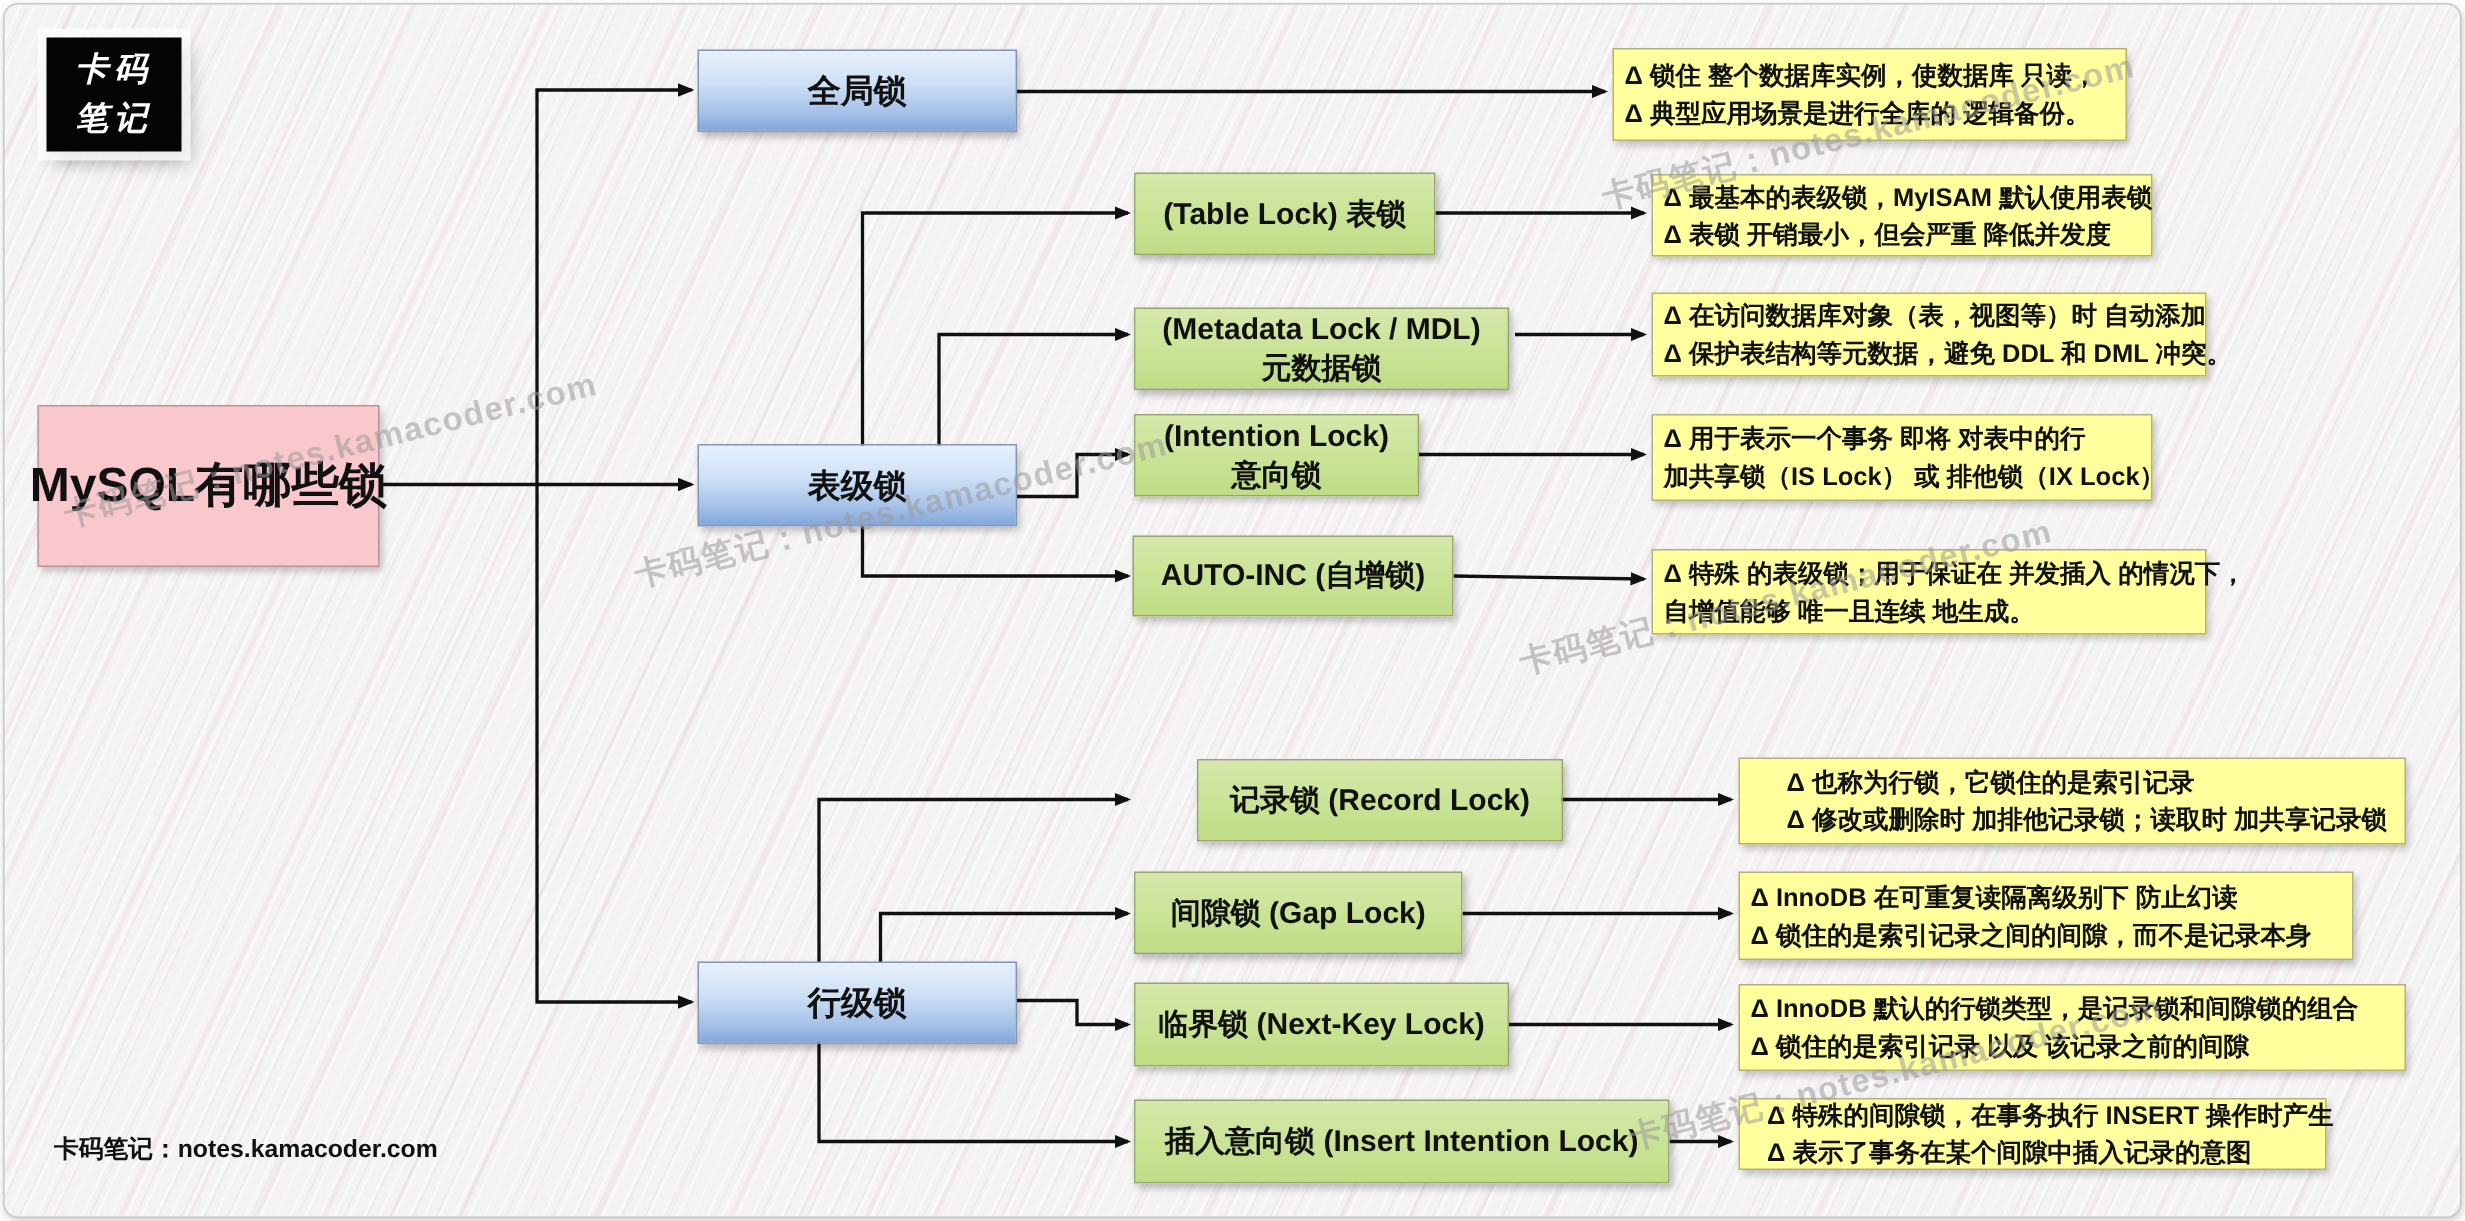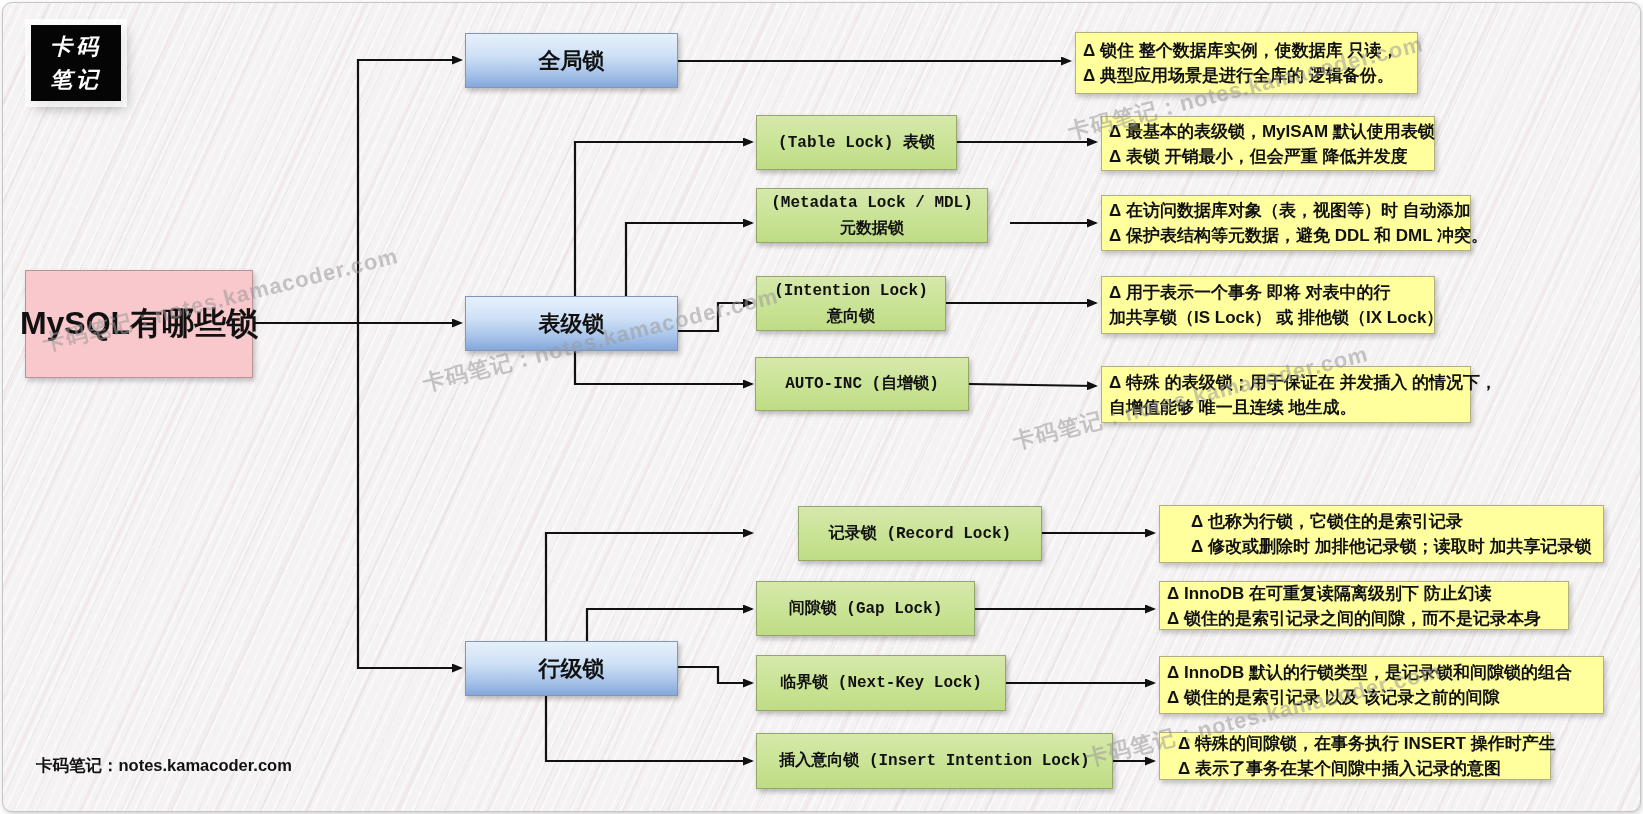--- a/index.html
+++ b/index.html
@@ -15,21 +15,21 @@
     box-shadow:1px 2px 5px rgba(0,0,0,.18);
     font-family:"Liberation Sans","DejaVu Sans",sans-serif;
   }
   svg.wires{position:absolute;left:0;top:0;z-index:1;}
   .node{position:absolute;z-index:2;display:flex;flex-direction:column;align-items:center;justify-content:center;
         font-weight:bold;color:#111;text-align:center;white-space:nowrap;}
   .root{background:#f9c8cc;border:1px solid #bb9296;font-size:32px;box-shadow:2px 3px 5px rgba(0,0,0,.22);}
   .branch{background:linear-gradient(180deg,#e6f0fb 0%,#cfe1f6 40%,#a7c3e9 75%,#84a7db 100%);
           border:1px solid #8396b6;font-size:22px;box-shadow:2px 3px 5px rgba(0,0,0,.25);}
   .child{background:linear-gradient(180deg,#d6e8ab 0%,#c9e395 55%,#bfdc85 100%);
-         border:1px solid #95a66c;font-size:16px;line-height:26px;box-shadow:2px 3px 5px rgba(0,0,0,.25);font-family:Liberation Mono, monospace;}
+         border:1px solid #95a66c;font-size:20px;line-height:26px;box-shadow:2px 3px 5px rgba(0,0,0,.25);}
   .note{position:absolute;z-index:2;background:#ffff9e;border:1px solid #b1b083;
         display:flex;flex-direction:column;justify-content:center;align-items:flex-start;
         padding:3px 6px 3px 7px;font-weight:bold;color:#111;font-size:17px;line-height:25px;
         white-space:nowrap;box-shadow:2px 3px 5px rgba(0,0,0,.22);}
   .logo{position:absolute;left:28px;top:22px;width:90px;height:76px;background:#050505;z-index:3;
         display:flex;flex-direction:column;align-items:center;justify-content:center;
         color:#fff;font-family:"DejaVu Serif","Liberation Serif",serif;font-weight:bold;font-style:italic;
         font-size:22px;line-height:33px;letter-spacing:4px;
         box-shadow:0 0 0 6px rgba(255,255,255,.75), 4px 6px 12px rgba(0,0,0,.35);}
   .watermark{position:absolute;z-index:4;color:#9d9a9a;opacity:.55;font-size:22px;font-weight:bold;
@@ -90,21 +90,21 @@
   <div class="node branch" style="left:462px;top:293px;width:213px;height:55px;">
     <span>表级锁</span>
   </div>
   <div class="node branch" style="left:462px;top:638px;width:213px;height:55px;">
     <span>行级锁</span>
   </div>
 
   <div class="node child" style="left:753px;top:112px;width:201px;height:55px;">
     <span>(Table Lock) 表锁</span>
   </div>
-  <div class="node child" style="left:753px;top:185px;width:232px;height:55px;justify-content:center;">
+  <div class="node child" style="left:753px;top:202px;width:250px;height:55px;justify-content:center;">
     <span>(Metadata Lock / MDL)</span>
     <span>元数据锁</span>
   </div>
   <div class="node child" style="left:753px;top:273px;width:190px;height:55px;">
     <span>(Intention Lock)</span>
     <span>意向锁</span>
   </div>
   <div class="node child" style="left:752px;top:354px;width:214px;height:54px;">
     <span>AUTO-INC (自增锁)</span>
   </div>
@@ -139,21 +139,21 @@
     <span>加共享锁（IS Lock） 或 排他锁（IX Lock）</span>
   </div>
   <div class="note" style="left:1098px;top:363px;width:370px;height:57px;">
     <span>Δ 特殊 的表级锁；用于保证在 并发插入 的情况下，</span>
     <span>自增值能够 唯一且连续 地生成。</span>
   </div>
   <div class="note" style="left:1156px;top:502px;width:445px;height:58px;padding-left:31px;">
     <span>Δ 也称为行锁，它锁住的是索引记录</span>
     <span>Δ 修改或删除时 加排他记录锁；读取时 加共享记录锁</span>
   </div>
-  <div class="note" style="left:1156px;top:578px;width:410px;height:49px;">
+  <div class="note" style="left:1156px;top:578px;width:410px;height:59px;">
     <span>Δ InnoDB 在可重复读隔离级别下 防止幻读</span>
     <span>Δ 锁住的是索引记录之间的间隙，而不是记录本身</span>
   </div>
   <div class="note" style="left:1156px;top:653px;width:445px;height:58px;">
     <span>Δ InnoDB 默认的行锁类型，是记录锁和间隙锁的组合</span>
     <span>Δ 锁住的是索引记录 以及 该记录之前的间隙</span>
   </div>
   <div class="note" style="left:1156px;top:729px;width:392px;height:48px;padding-left:18px;">
     <span>Δ 特殊的间隙锁，在事务执行 INSERT 操作时产生</span>
     <span>Δ 表示了事务在某个间隙中插入记录的意图</span>

